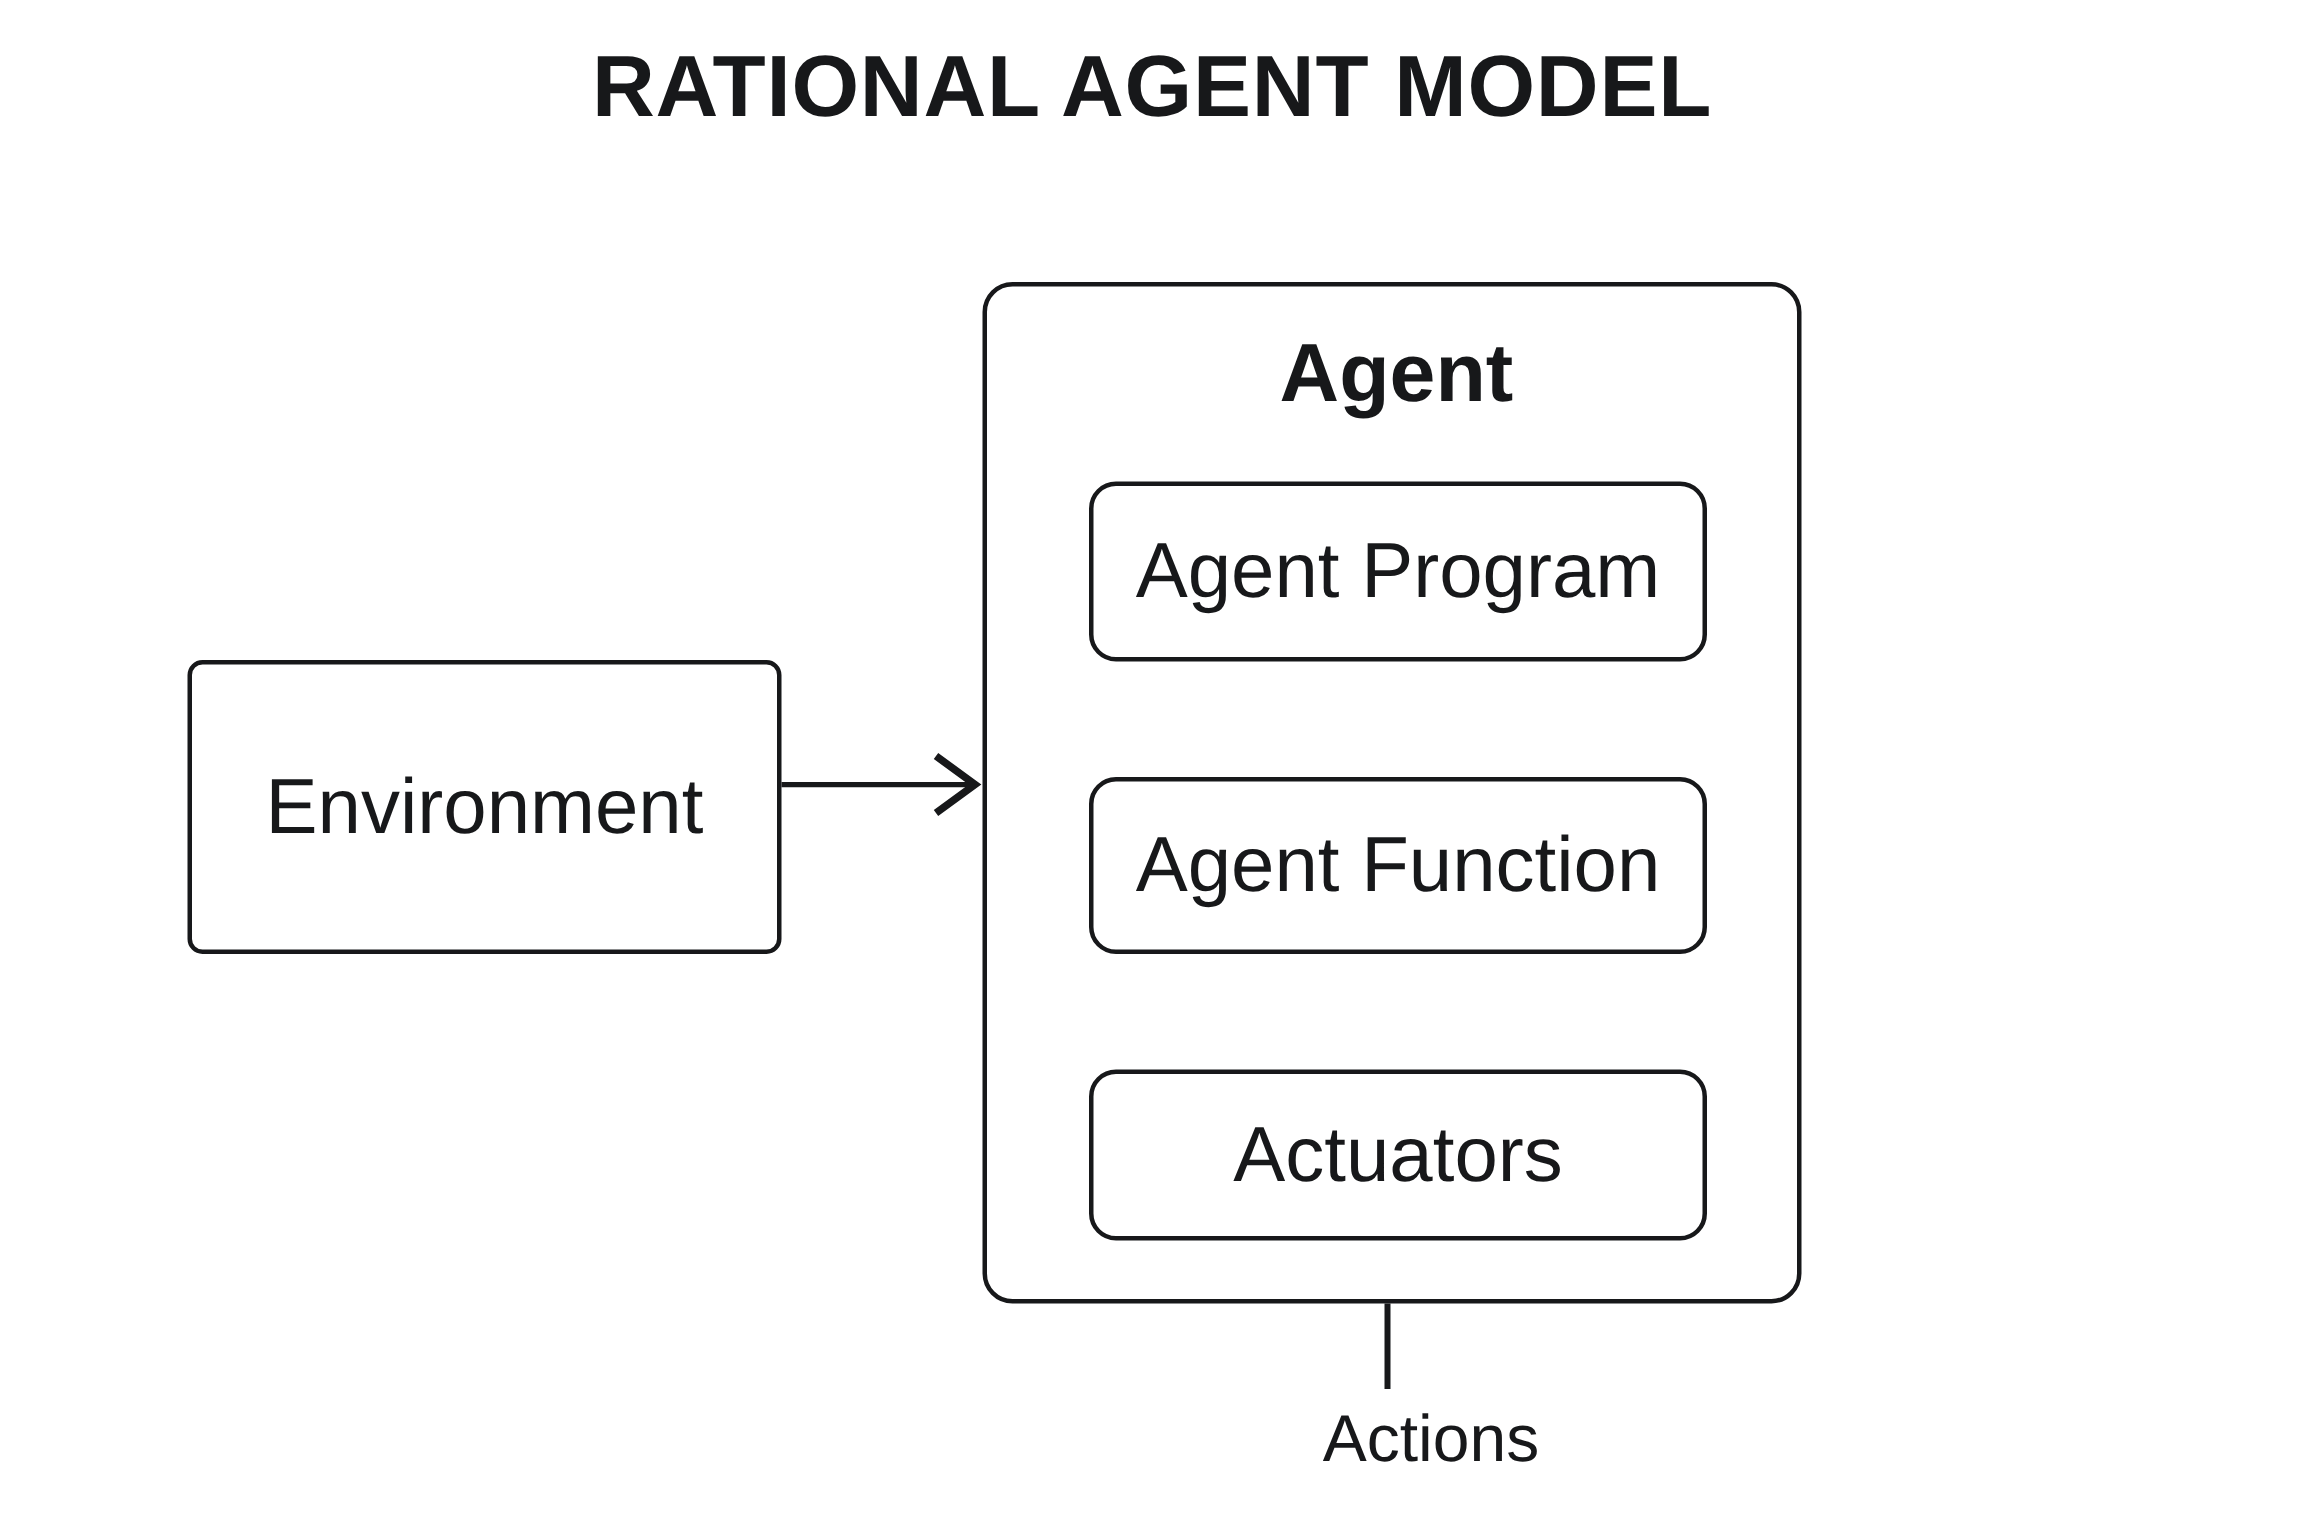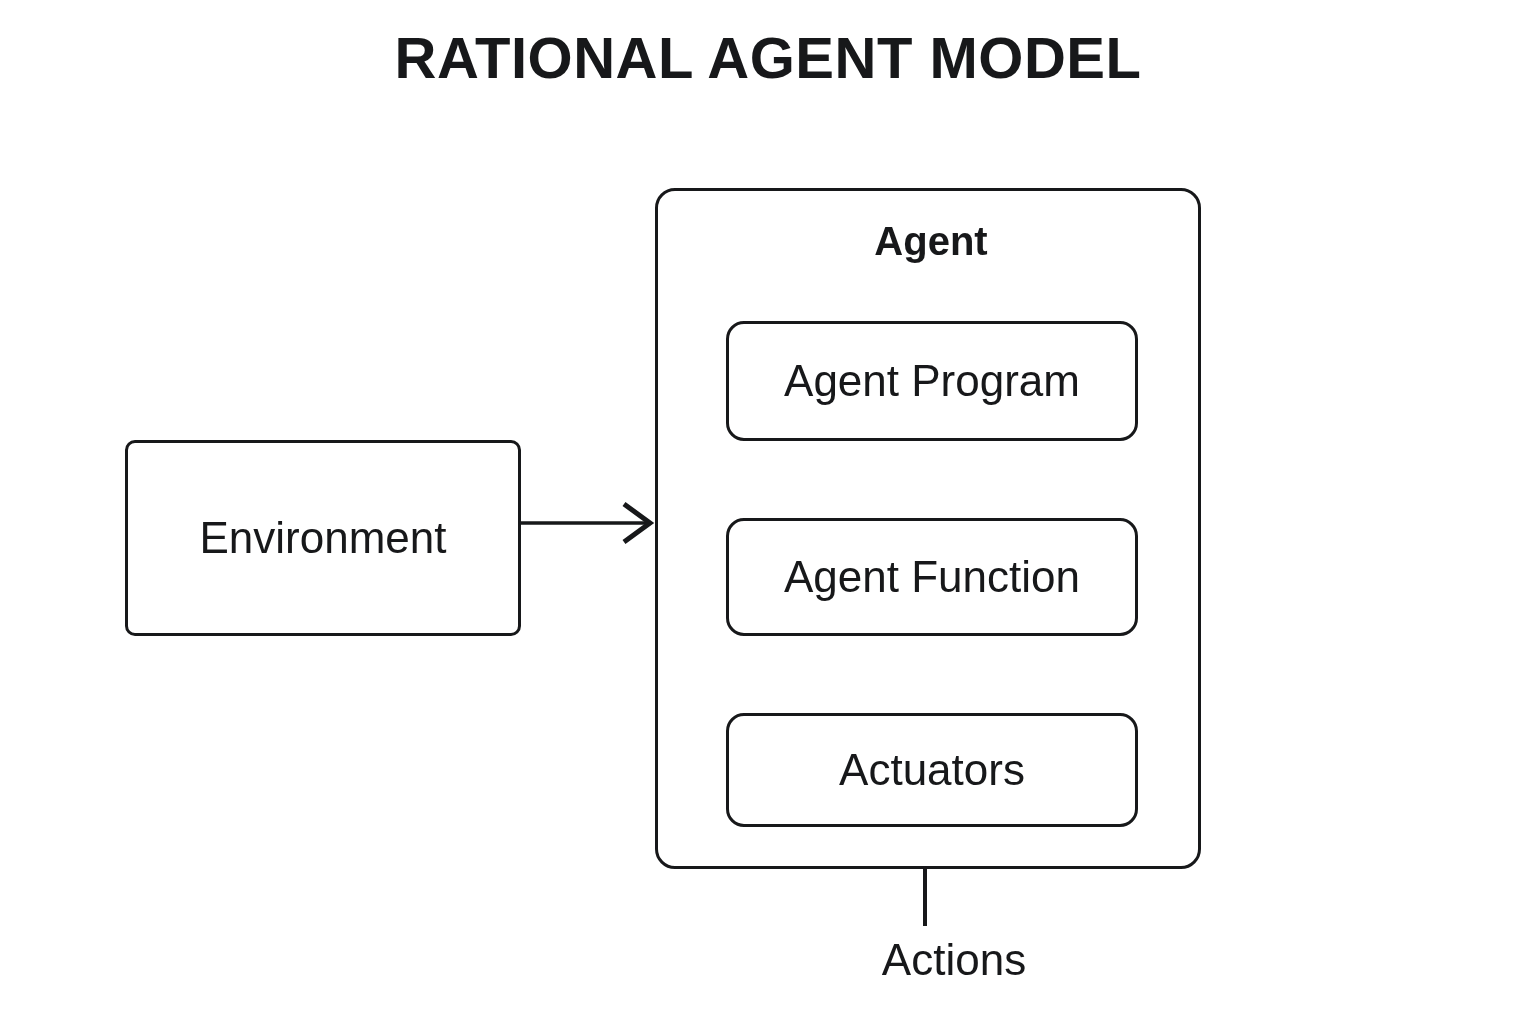--- a/index.html
+++ b/index.html
@@ -39,21 +39,21 @@
     position: absolute;
     box-sizing: border-box;
     border: 3px solid #17181a;
     background: #ffffff;
     display: flex;
     align-items: center;
     justify-content: center;
     color: #17181a;
   }
   .node-label {
-    font-size: 44px;
+    font-size: 52px;
     font-weight: 500;
     line-height: 1;
     white-space: nowrap;
   }
   
   #environment-node {
     left: 125px;
     top: 440px;
     width: 396px;
     height: 196px;
@@ -67,21 +67,21 @@
     height: 681px;
     border-radius: 20px;
     display: block;
   }
   #agent-heading {
     position: absolute;
     left: 0;
     top: 30px;
     width: 546px;
     text-align: center;
-    font-size: 40px;
+    font-size: 55px;
     font-weight: 600;
     line-height: 1;
     color: #17181a;
   }
   
   .inner-node {
     position: absolute;
     box-sizing: border-box;
     border: 3px solid #17181a;
     background: #ffffff;

